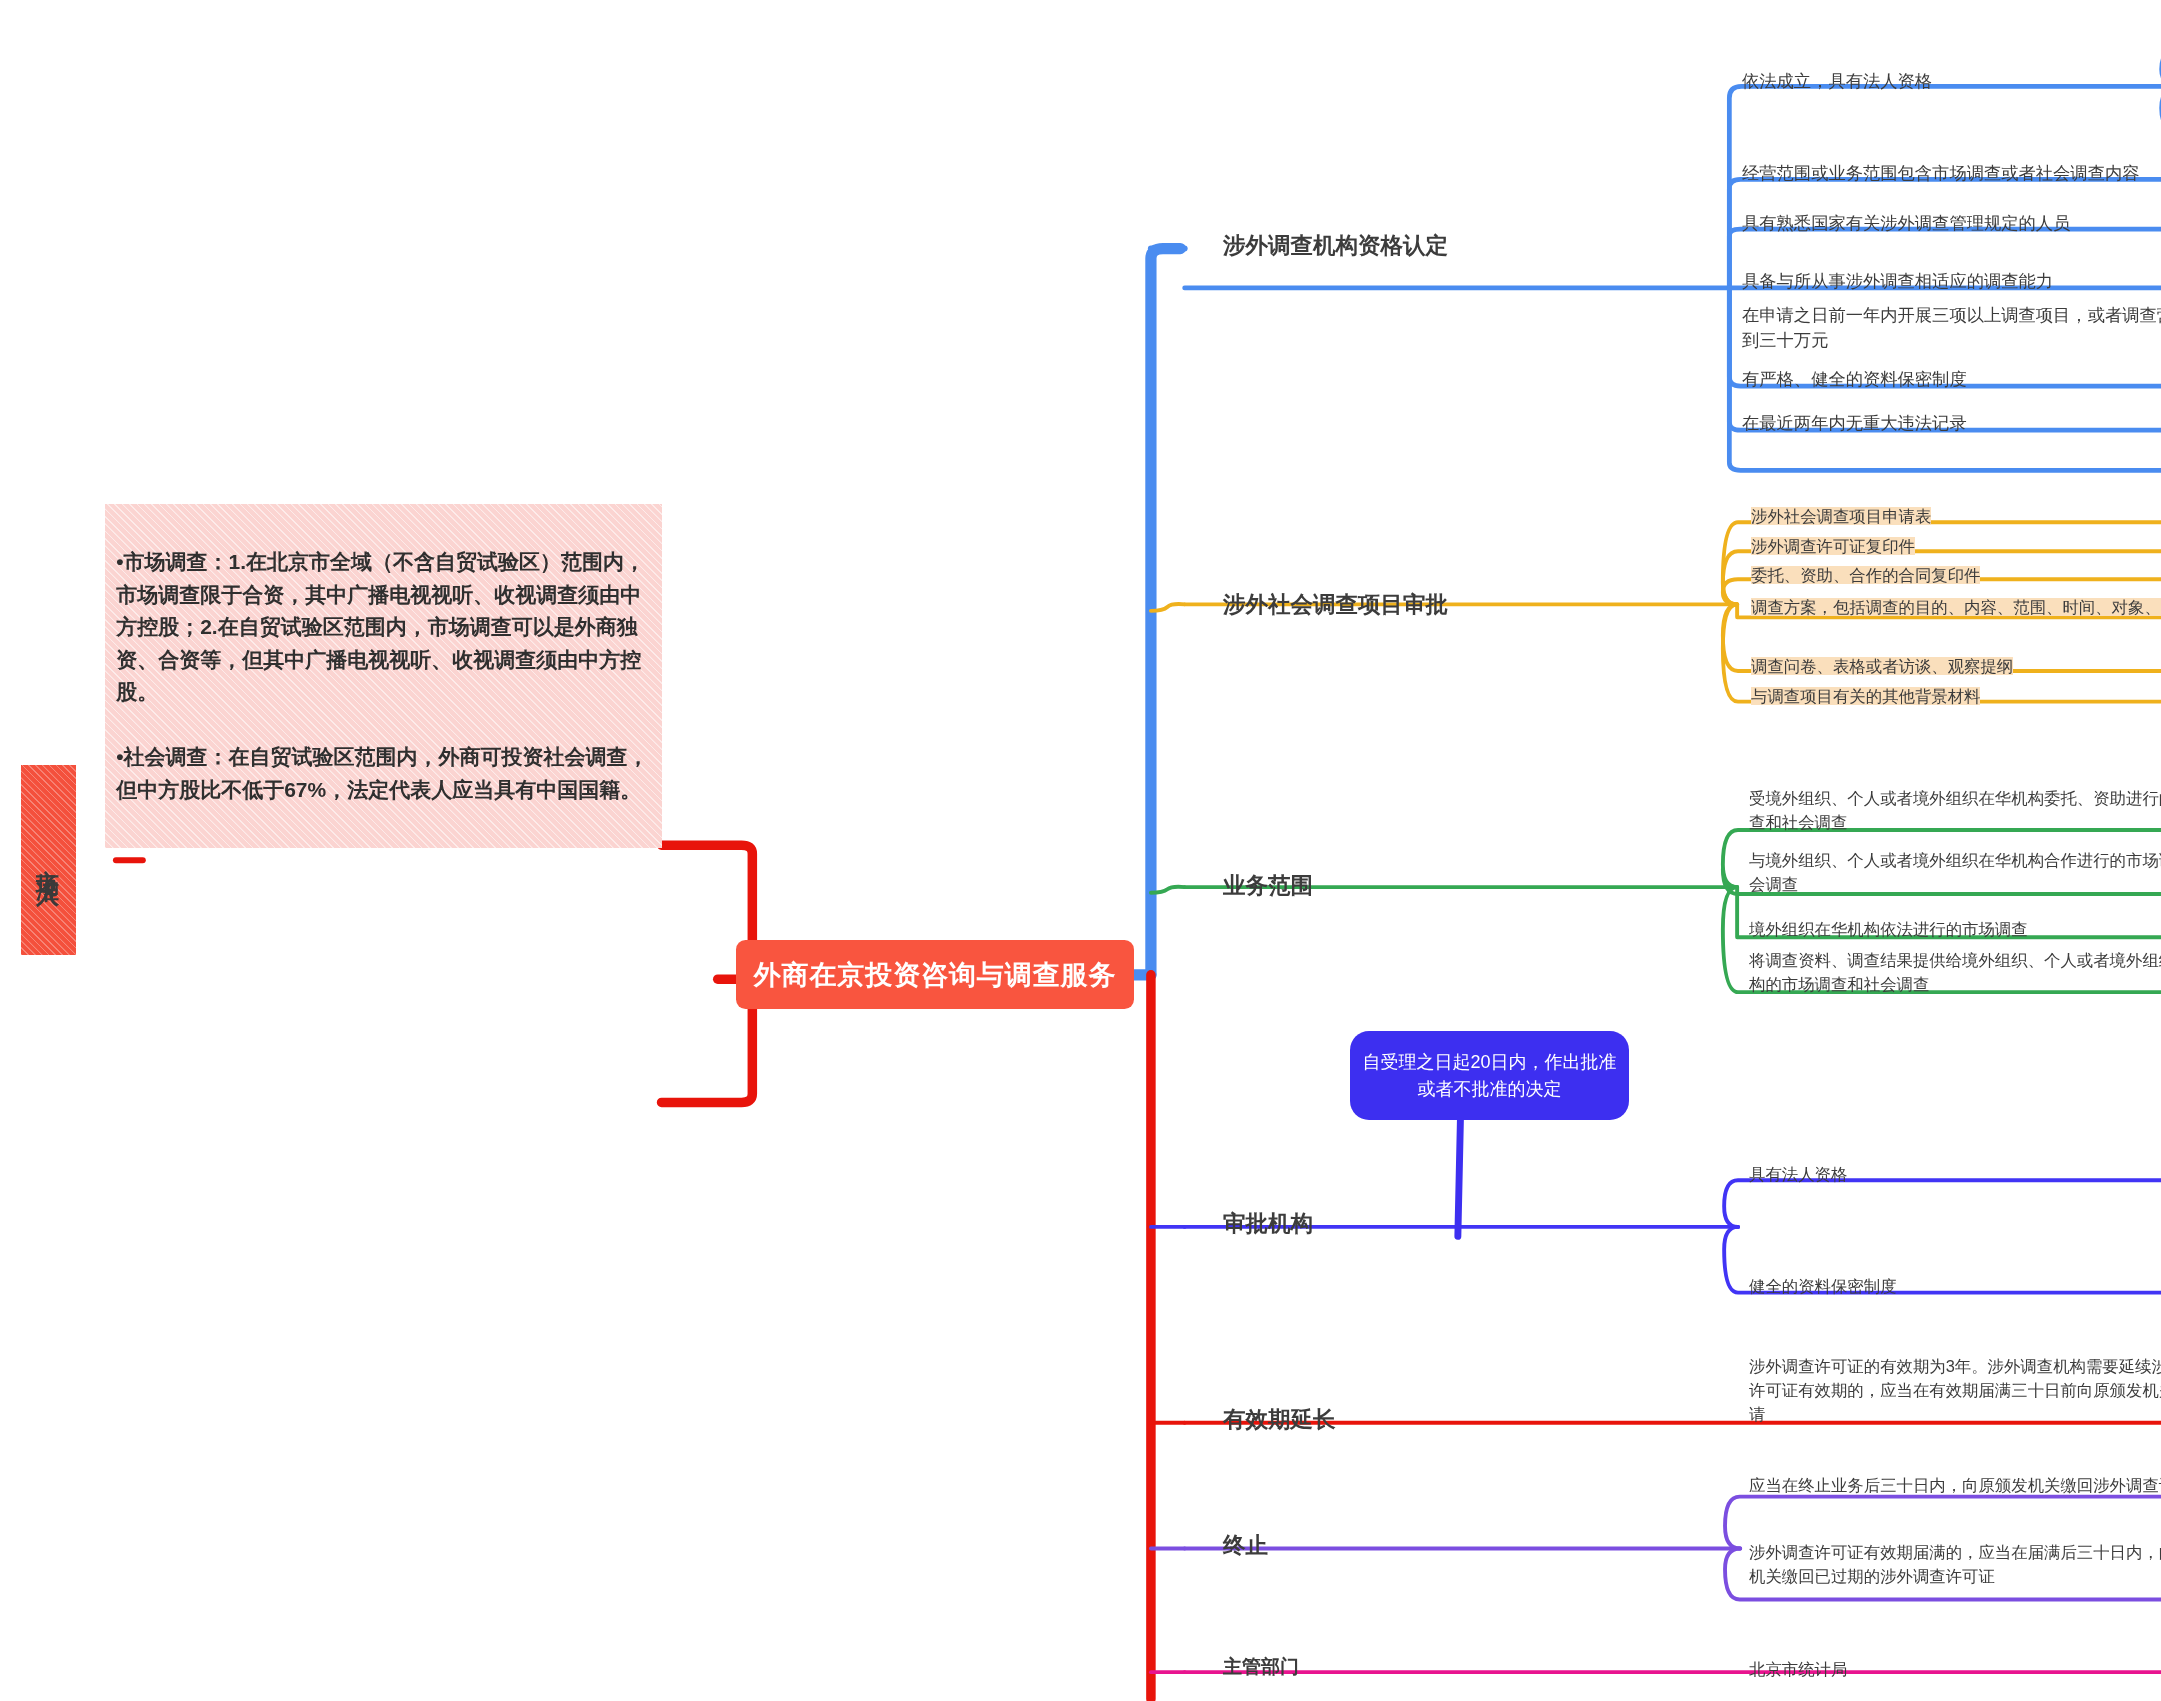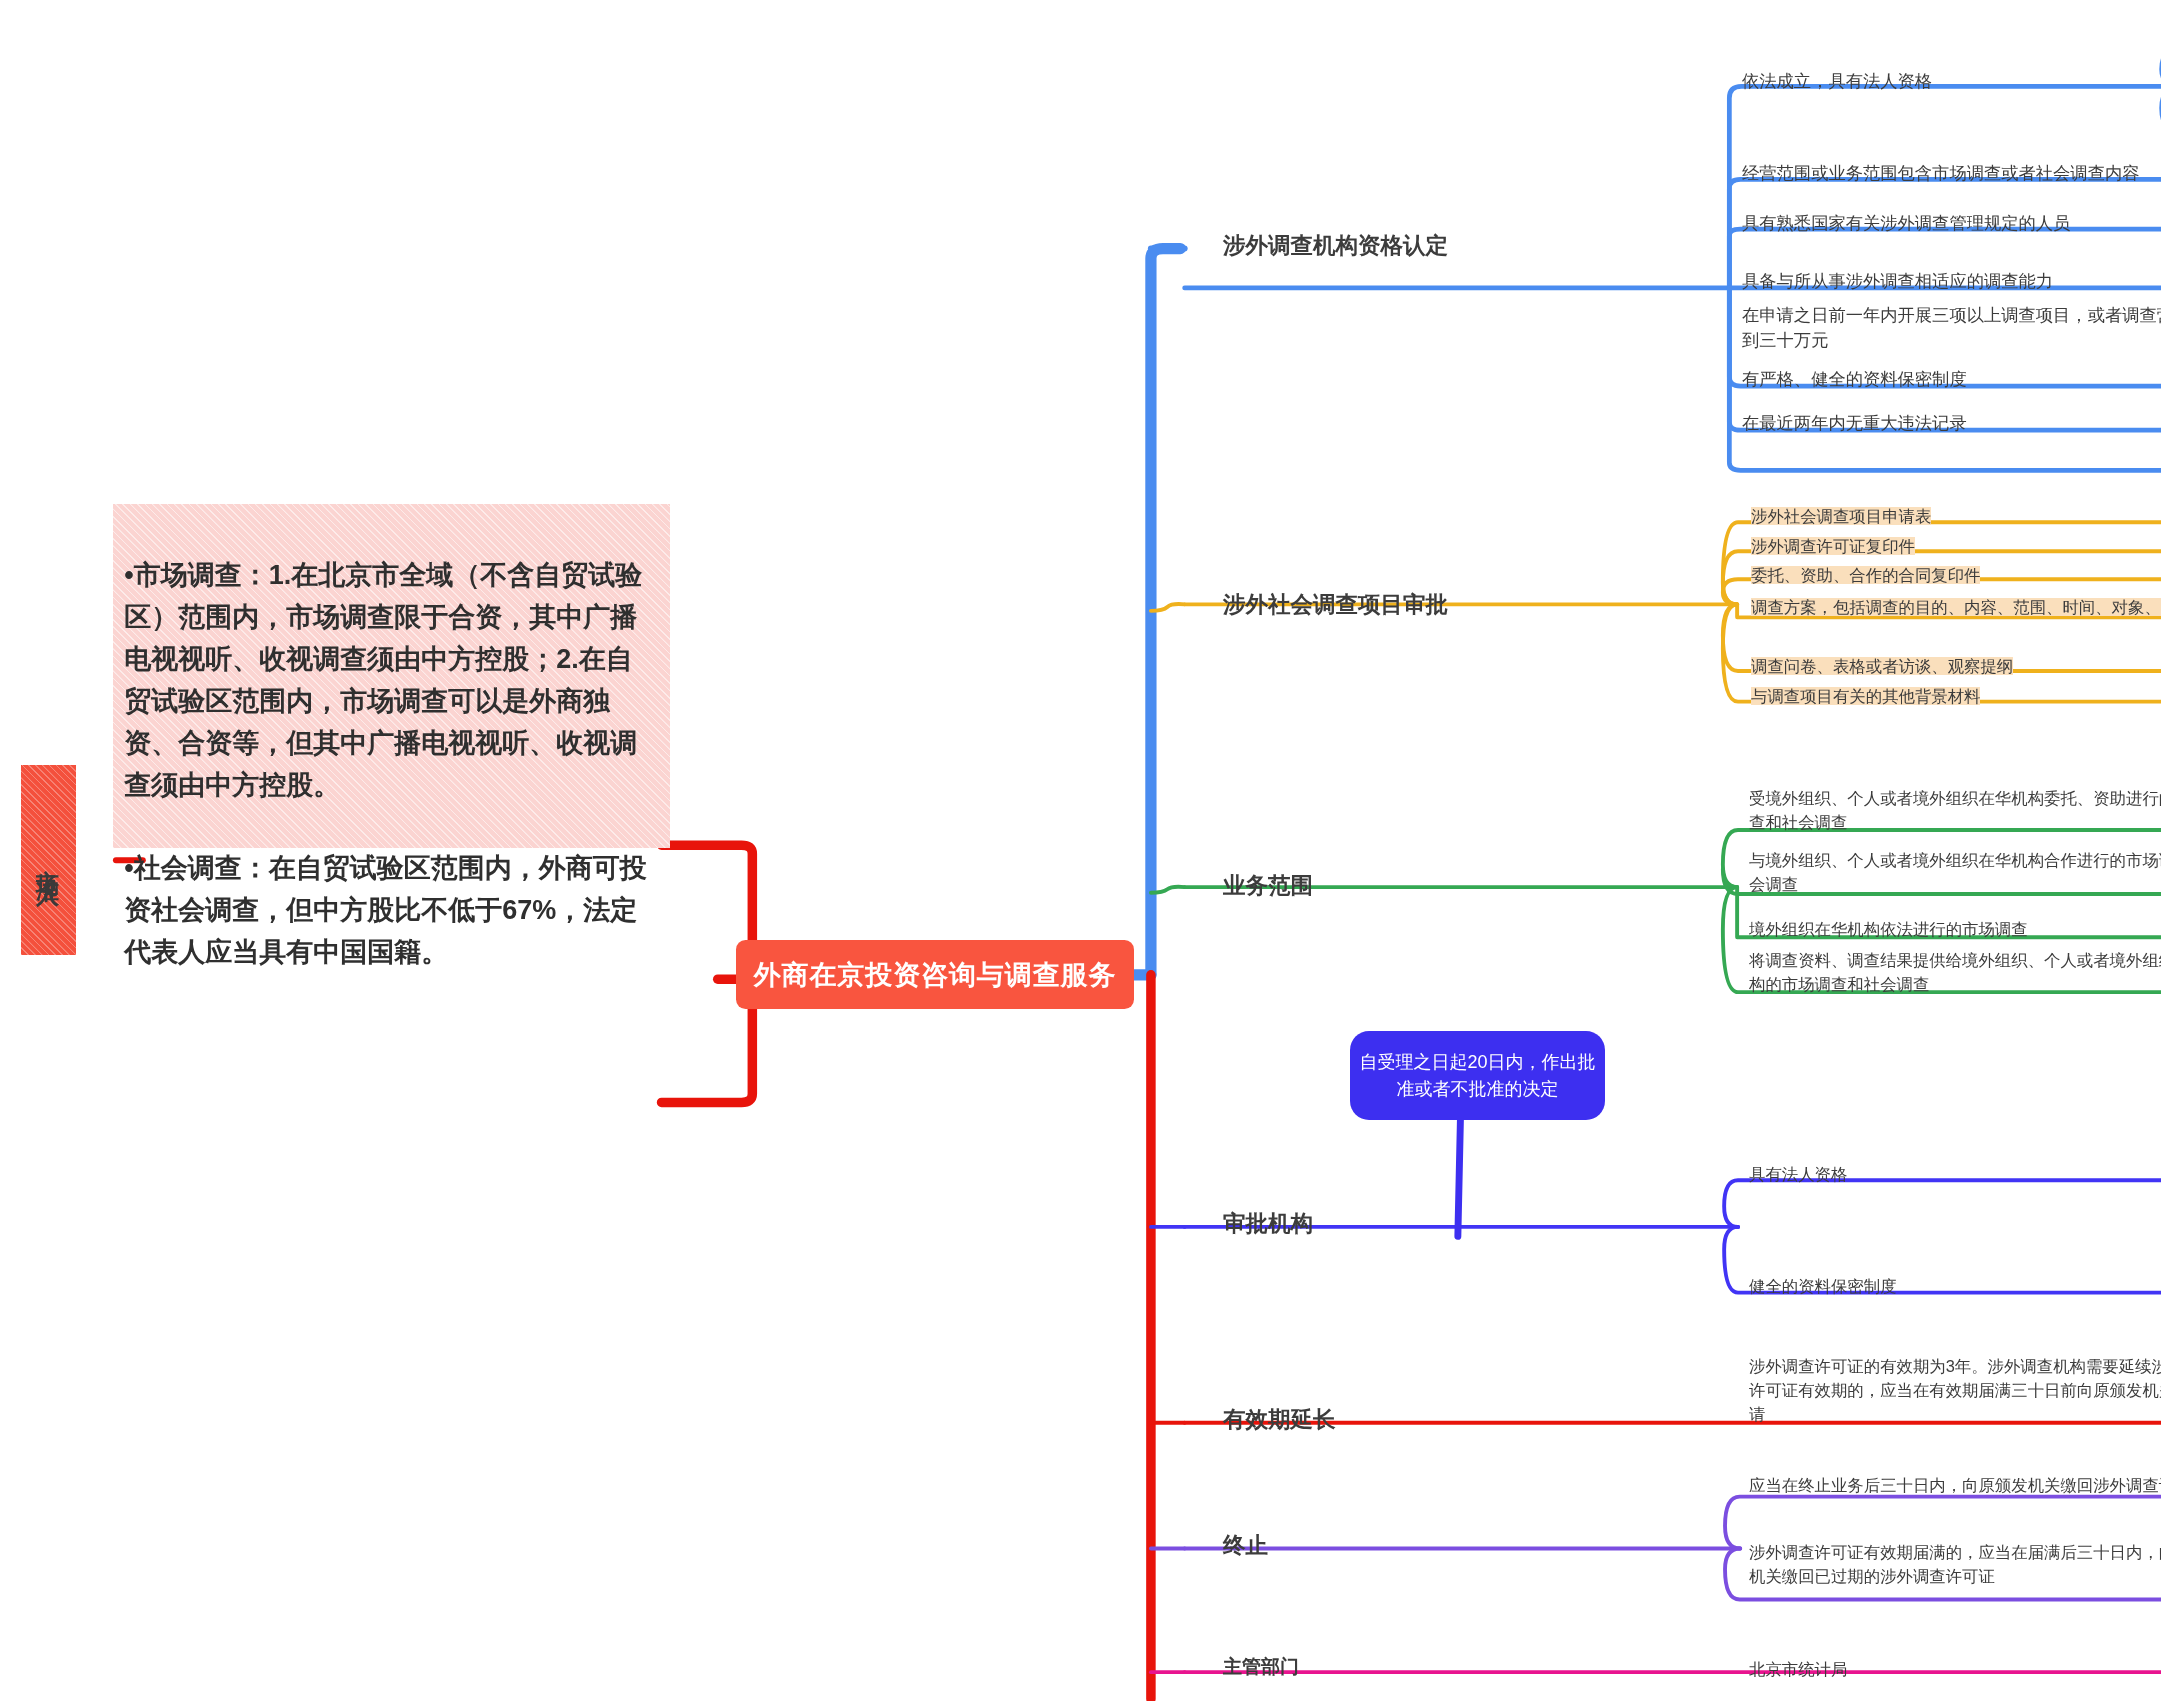--- a/index.html
+++ b/index.html
@@ -175,32 +175,32 @@
       <path d="M5160 3868 H6420" stroke="#e8148f" stroke-width="9"></path>
 
       <path d="M3380 2495 L3372 2860" stroke="#3d2ff0" stroke-width="16"></path>
     </g>
   </svg>
 
   <div class="badge-red" style="left:21px;top:765px;width:55px;height:190px;font-size:23px;">
     <span>市场准入</span>
   </div>
 
-  <div class="note-pink" style="left:113px;top:504px;width:557px;height:344px;font-size:27px;white-space:pre-line;">
+  <div class="note-pink" style="left:105px;top:504px;width:557px;height:344px;font-size:21px;white-space:pre-line;">
     <span>•市场调查：1.在北京市全域（不含自贸试验区）范围内，市场调查限于合资，其中广播电视视听、收视调查须由中方控股；2.在自贸试验区范围内，市场调查可以是外商独资、合资等，但其中广播电视视听、收视调查须由中方控股。
 
 •社会调查：在自贸试验区范围内，外商可投资社会调查，但中方股比不低于67%，法定代表人应当具有中国国籍。</span>
   </div>
 
 
   <div class="central" style="left:736px;top:940px;width:398px;height:69px;font-size:27px;">
     <span>外商在京投资咨询与调查服务</span>
   </div>
 
-  <div class="bubble" style="left:1350px;top:1031px;width:255px;height:89px;font-size:18px;">
+  <div class="bubble" style="left:1350px;top:1031px;width:279px;height:89px;font-size:18px;">
     <span>自受理之日起20日内，作出批准或者不批准的决定</span>
   </div>
 
   <div class="topic" style="left:1223px;top:230px;font-size:22.5px;">
     <span>涉外调查机构资格认定</span>
   </div>
 
   <div class="leaf" style="left:1742px;top:69px;width:484px;font-size:17.3px;">
     <span>依法成立，具有法人资格</span></div>
   <div class="leaf" style="left:1742px;top:161px;width:484px;font-size:17.3px;">

